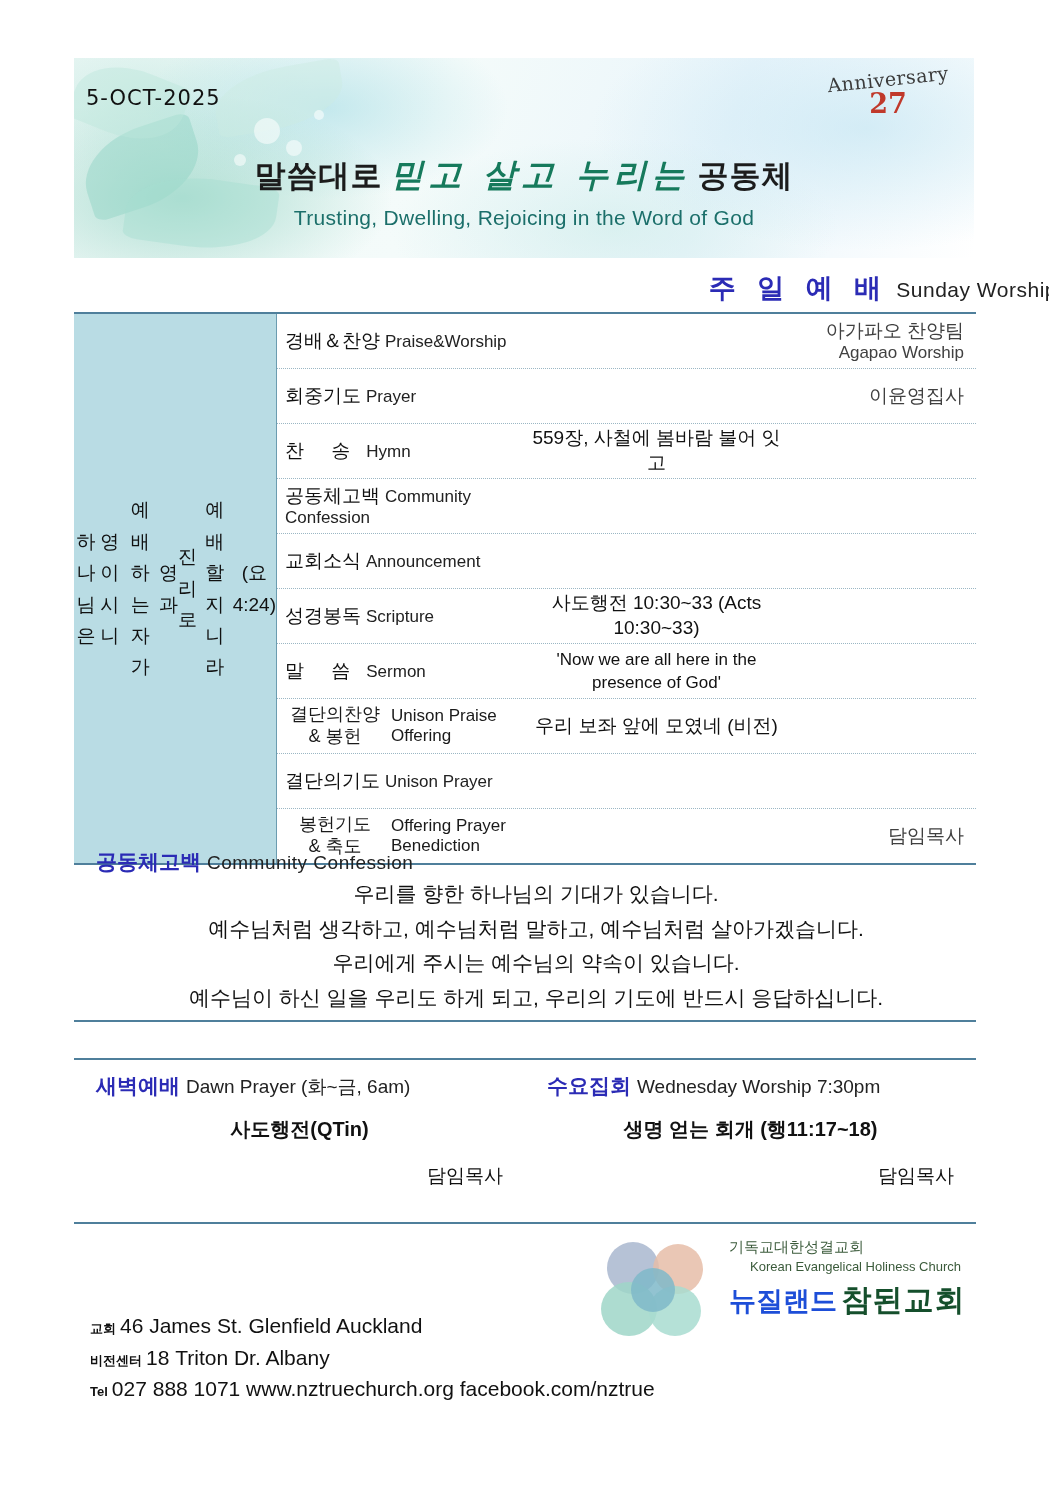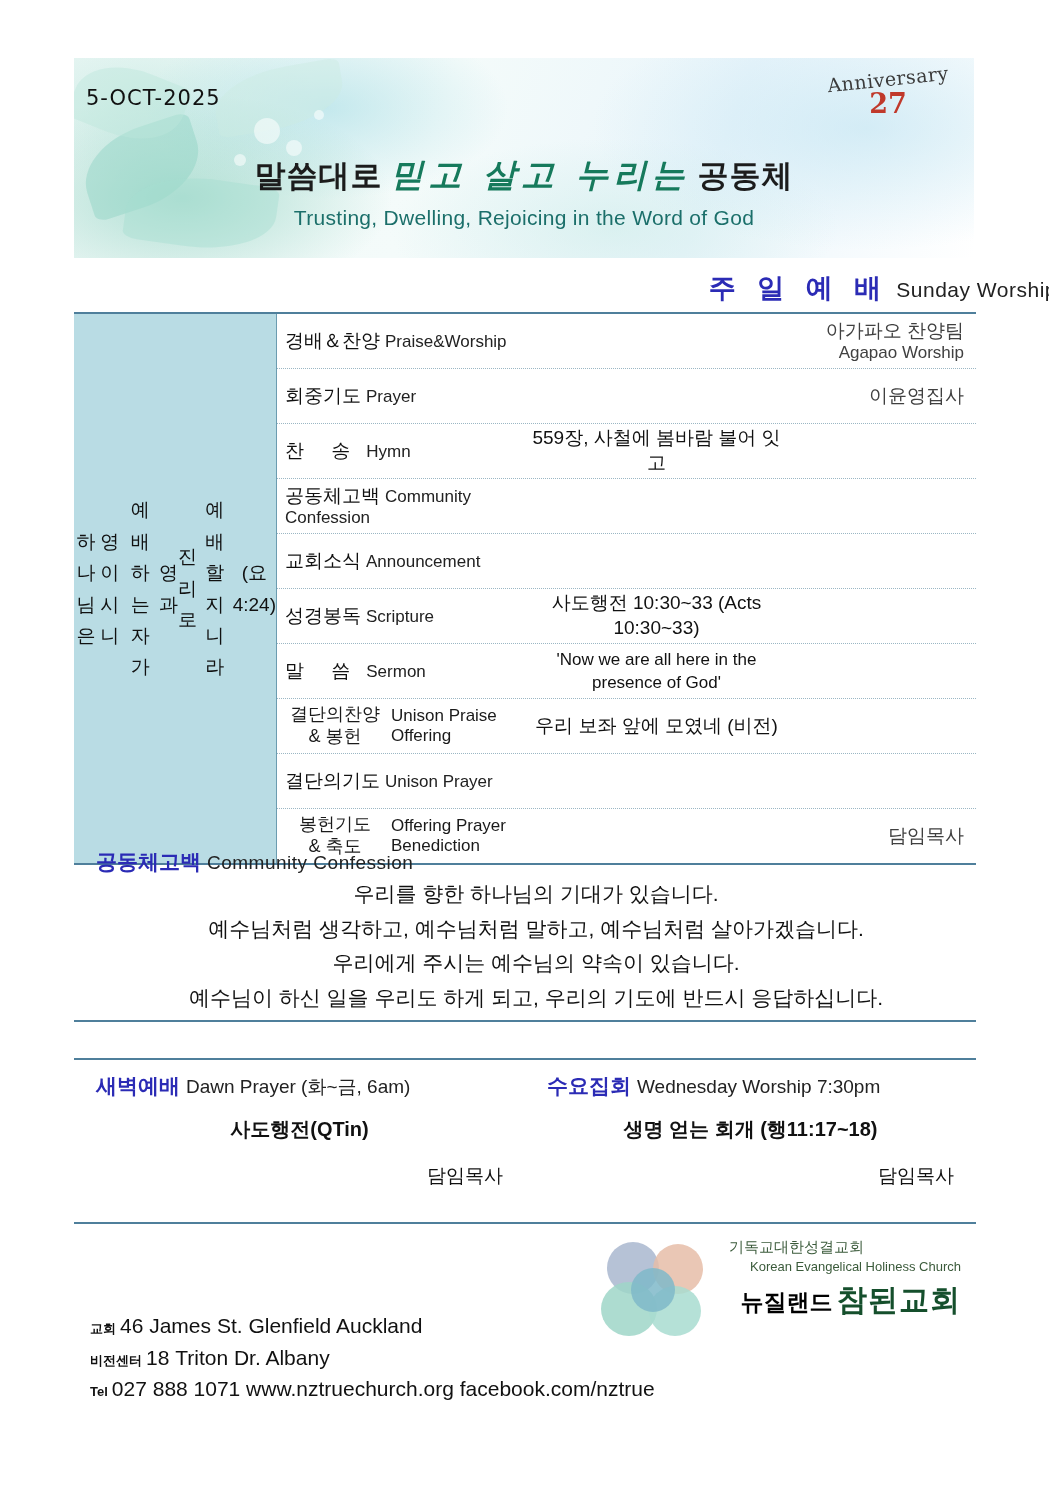--- a/index.html
+++ b/index.html
@@ -359,23 +359,23 @@
     color: #3a5a3a;
     text-align: right;
     margin-top: 2px;
   }
   .logo-text .l3 {
     text-align: right;
     margin-top: 6px;
     white-space: nowrap;
   }
   .logo-text .l3 .nz {
-    font-size: 23px;
-    font-weight: bold;
-    color: #000000;
+    font-size: 27px;
+    font-weight: bold;
+    color: #1d4ed8;
     font-family: Liberation Serif, serif;
   }
   .logo-text .l3 .name {
     font-size: 30px;
     font-weight: bold;
     color: #154f2c;
     letter-spacing: 1px;
   }
 </style>
 </head>

